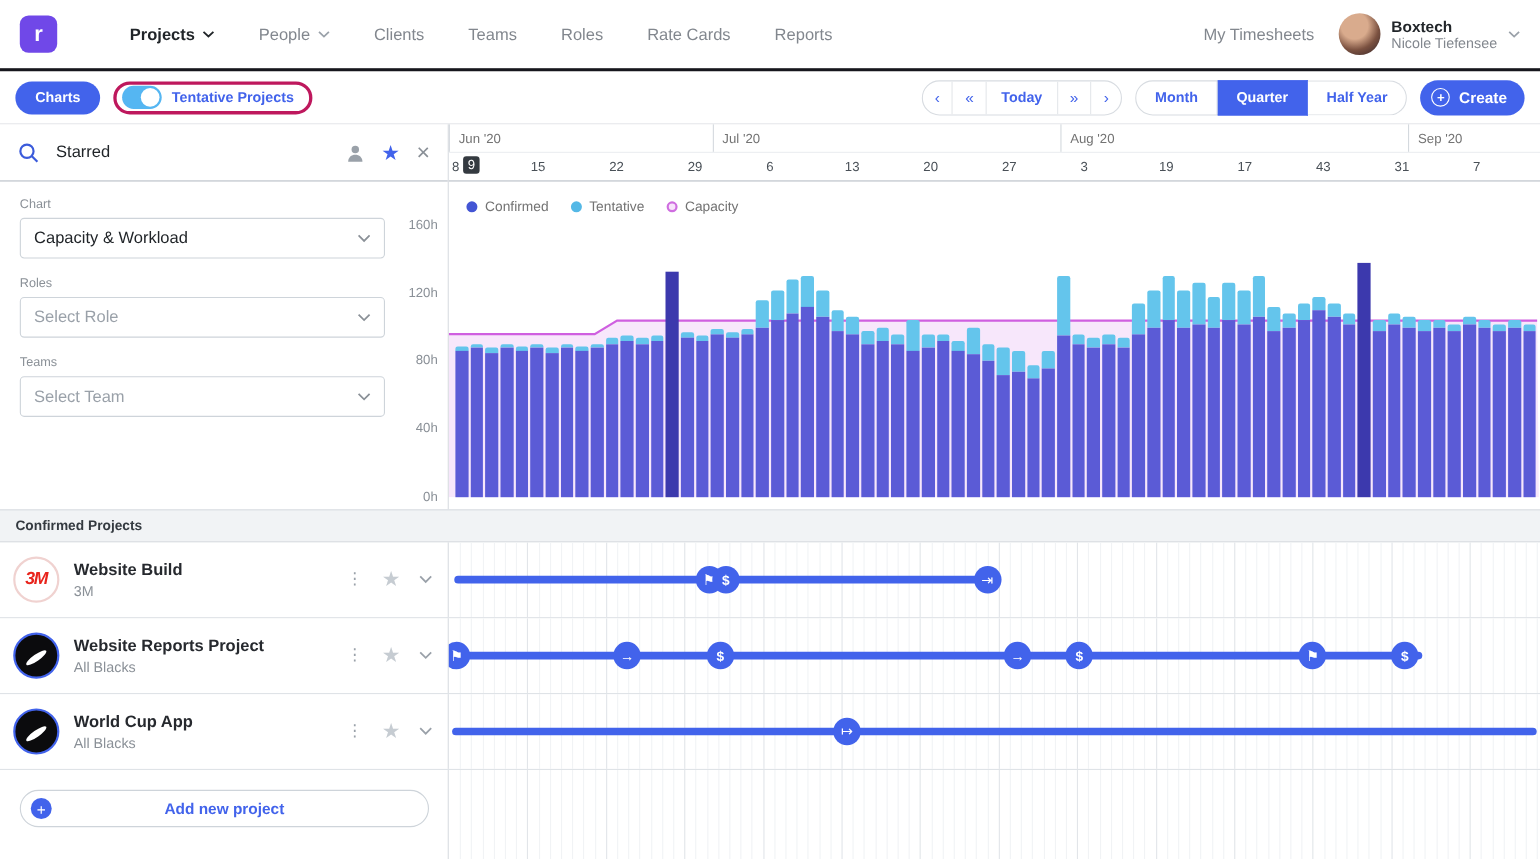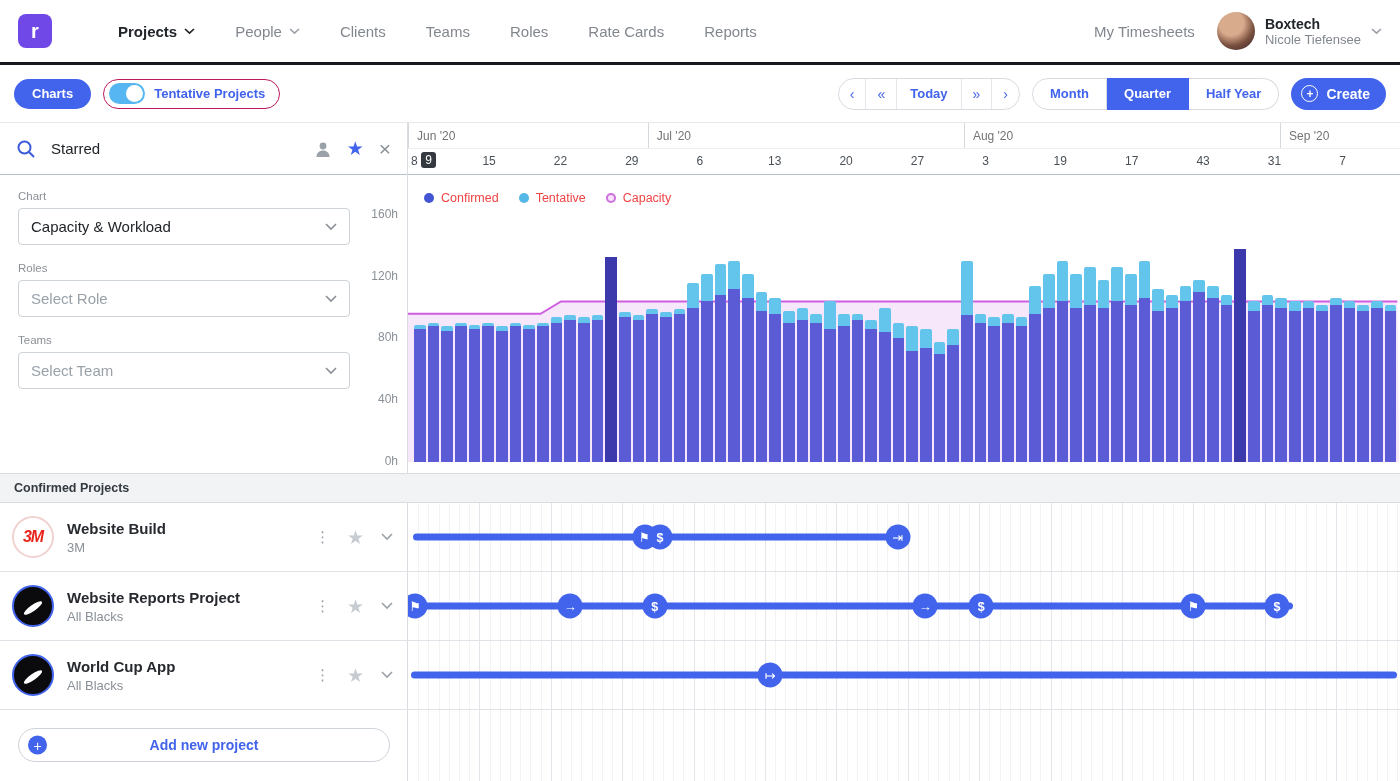--- a/index.html
+++ b/index.html
@@ -16,23 +16,23 @@
   .nav-right { margin-left:auto; display:flex; align-items:center; gap:22px; }
   .timesheets { font-size:15px; color:#82878e; }
   .account { display:flex; align-items:center; gap:10px; }
   .avatar { width:38px; height:38px; border-radius:50%; background:radial-gradient(circle at 38% 30%, #d9ab8d 0 34%, #7b5140 62%, #2c2026 100%); flex:none; }
   .acct-company { font-size:14px; font-weight:bold; color:#212529; }
   .acct-user { font-size:13px; color:#82878e; }
 
   .navline { height:3px; background:#17171d; }
 
   
-  .toolbar { height:58px; display:flex; align-items:center; padding:0 14px; gap:12px; border-bottom:1px solid #e6e8eb; background:#fff; }
+  .toolbar { height:48px; display:flex; align-items:center; padding:0 14px; gap:12px; border-bottom:1px solid #e6e8eb; background:#fff; }
   .charts-btn { background:#4263eb; color:#fff; font-size:13px; font-weight:bold; padding:0 18px; height:30px; display:flex; align-items:center; border-radius:16px; border:none; cursor:pointer; }
-  .toggle-pill { display:flex; align-items:center; gap:9px; border:1px solid #be185d; border-radius:16px; height:30px; padding:0 14px 0 5px; }
+  .toggle-pill { display:flex; align-items:center; gap:9px; border:3px solid #be185d; border-radius:16px; height:30px; padding:0 14px 0 5px; }
   .switch { width:36px; height:21px; border-radius:11px; background:#55b6f2; position:relative; cursor:pointer; flex:none; }
   .switch .knob { position:absolute; top:2px; right:2px; width:17px; height:17px; border-radius:50%; background:#fff; }
   .toggle-label { font-size:13px; font-weight:bold; color:#4263eb; white-space:nowrap; }
   .tb-right { margin-left:auto; display:flex; align-items:center; gap:12px; }
   .nav-group { display:flex; align-items:stretch; height:32px; border:1px solid #d8dce1; border-radius:17px; overflow:hidden; background:#fff; }
   .nav-seg { display:flex; align-items:center; padding:0 11px; color:#4263eb; font-size:14px; border-left:1px solid #e4e7ea; cursor:pointer; }
   .nav-seg:first-child { border-left:none; }
   .nav-seg.today { font-weight:bold; font-size:13px; padding:0 13px; }
   .views { display:flex; }
   .view { height:32px; padding:0 17px; display:flex; align-items:center; font-size:13px; font-weight:bold; color:#4263eb; background:#fff; border:1px solid #d8dce1; cursor:pointer; }
@@ -62,21 +62,21 @@
   .tl-header { height:52px; border-bottom:1px solid #b7bdc5; position:relative; }
   .months-row { height:26px; position:relative; border-bottom:1px solid #eceef1; }
   .month { position:absolute; top:0; bottom:0; padding:6px 0 0 8px; font-size:12px; color:#737373; border-left:1px solid #d4d9de; white-space:nowrap; }
   .weeks-row { height:26px; position:relative; }
   .wk-label { position:absolute; top:5px; font-size:12px; color:#495057; }
   .wk-label.today { background:#343a40; color:#fff; border-radius:3px; padding:1px 4px; top:3px; }
 
   
   .chart { position:relative; height:297px; overflow:visible; }
   .legend { position:absolute; top:16px; left:16px; display:flex; align-items:center; gap:20px; z-index:3; }
-  .litem { display:flex; align-items:center; gap:7px; font-size:12.5px; color:#ef4444; }
+  .litem { display:flex; align-items:center; gap:7px; font-size:12.5px; color:#737373; }
   .ldot { width:10px; height:10px; border-radius:50%; flex:none; }
   .ldot.ring { background:#f8e3fb; border:2px solid #cf6ee0; }
   .ytick { position:absolute; right:calc(100% + 10px); width:40px; text-align:right; font-size:12px; color:#8a9097; z-index:4; }
   .plot { position:absolute; left:0; right:0; bottom:10px; height:250px; }
   .cap-svg { position:absolute; left:0; bottom:0; }
   .bars { position:absolute; left:6px; right:4px; top:2px; bottom:0; display:flex; gap:2px; align-items:flex-end; }
   .bar { flex:1; height:100%; display:flex; flex-direction:column; justify-content:flex-end; }
   .seg { width:100%; }
   .seg.tent { background:#64c5ec; border-radius:2px 2px 0 0; }
   .seg.conf { background:#5b5bd6; }

